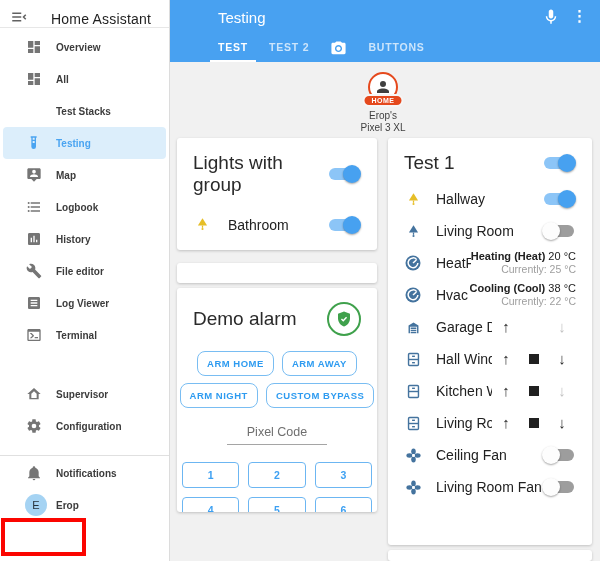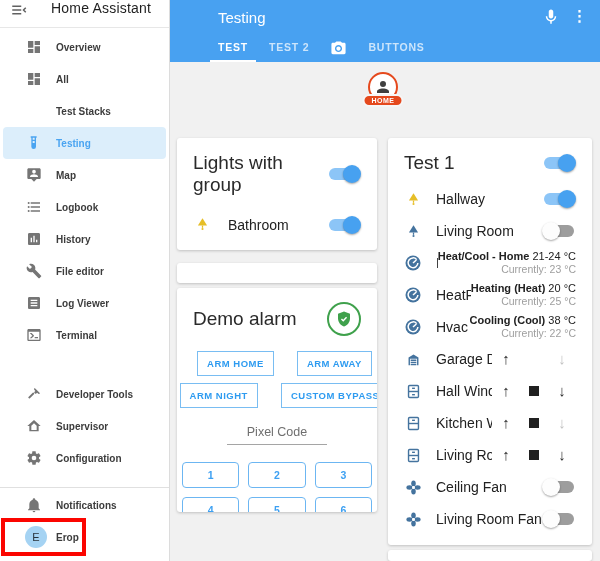--- a/index.html
+++ b/index.html
@@ -1,20 +1,20 @@
 <!DOCTYPE html>
 <html><head>
 <meta charset="utf-8">
 <style>
   * { margin:0; padding:0; box-sizing:border-box; }
   html,body { width:600px; height:561px; overflow:hidden; font-family:"Liberation Sans", sans-serif; background:#f1f1f1; }
 
   
   #sidebar { position:absolute; left:0; top:0; width:170px; height:561px; background:#fff; border-right:1px solid #dcdcdc; z-index:5; }
-  .sb-header { height:28px; display:flex; align-items:flex-start; border-bottom:1px solid #e7e7e7; }
+  .sb-header { height:28px; display:flex; align-items:flex-end; border-bottom:1px solid #e7e7e7; }
   .sb-menu { width:20px; height:20px; margin-left:9px; display:flex; align-items:center; justify-content:center; }
   .sb-title { margin-left:22px; font-size:14px; color:#1f1f1f; letter-spacing:.2px; }
   .sb-list { padding-top:3px; }
   .sb-item { display:flex; align-items:center; height:32px; padding-left:25px; cursor:pointer; }
   .sb-item .ico { width:18px; height:18px; display:flex; align-items:center; justify-content:center; flex:0 0 18px; }
   .sb-item .lbl { margin-left:13px; font-size:10px; font-weight:bold; color:#3c3c3c; white-space:nowrap; }
   .sb-item.selected { background:#dceefb; border-radius:4px; margin:0 3px; padding-left:22px; }
   .sb-item.selected .lbl { color:#4aa4f1; }
   .sb-spacer { height:27px; }
   .sb-divider { height:1px; background:#e0e0e0; margin:13px 0 1px 0; }
@@ -75,21 +75,21 @@
   .cover-ctl { display:flex; }
   .slot { width:28px; text-align:center; font-size:15px; font-weight:bold; color:#2b2b2b; line-height:18px; }
   .slot.disabled { color:#c2c2c2; }
   .stopbox { display:inline-block; width:10px; height:10px; background:#202020; }
 
   
   .alarm-badge { width:34px; height:34px; border-radius:50%; border:2px solid #3fa14c; display:flex; align-items:center; justify-content:center; }
   .arm-rows { margin-top:15px; }
   .arm-row { display:flex; justify-content:center; gap:8px; margin-top:7px; }
   .arm-row:first-child { margin-top:0; }
-  .arm-btn { background:#fff; border:1px solid #79bdf2; border-radius:0; color:#2e9bf0; font-family:"Liberation Sans",sans-serif; font-size:9.5px; font-weight:bold; letter-spacing:.5px; padding:6px 9px; cursor:pointer; white-space:nowrap;margin-left:15px; }
+  .arm-btn { background:#fff; border:1px solid #79bdf2; border-radius:8px; color:#2e9bf0; font-family:"Liberation Sans",sans-serif; font-size:9.5px; font-weight:bold; letter-spacing:.5px; padding:6px 9px; cursor:pointer; white-space:nowrap; }
   .code-input { width:100px; margin:17px auto 0 auto; text-align:center; font-size:12.5px; color:#6f6f6f; border-bottom:1px solid #a5a5a5; padding-bottom:5px; }
   .keypad { display:grid; grid-template-columns:repeat(3,1fr); column-gap:9px; row-gap:9px; margin:17px 5px 0 5px; }
   .key-btn { height:26px; background:#fff; border:1px solid #6cb6f2; border-radius:4px; color:#3da0f2; font-family:"Liberation Sans",sans-serif; font-size:10.5px; font-weight:bold; cursor:pointer; }
   .key-btn.light { border-color:#a8d4f6; }
 
   svg { display:block; }
 </style>
 </head>
 <body>
 
@@ -181,31 +181,20 @@
       <span class="ico">
           <svg width="16" height="16" viewBox="0 0 24 24">
             <path fill="#757575" d="M20 19V7H4V19H20M20 3C21.1 3 22 3.9 22 5V19C22 20.1 21.1 21 20 21H4C2.9 21 2 20.1 2 19V5C2 3.9 2.9 3 4 3H20M13 17V15H18V17H13M9.58 13L5.57 9H8.4L11.7 12.3C12.09 12.69 12.09 13.33 11.7 13.72L8.42 17H5.59L9.58 13Z"></path>
           </svg>
         </span>
       <span class="lbl">Terminal</span>
     </div>
 
     <div class="sb-spacer"></div>
 
-    <div class="sb-item">
-      <span class="ico">
-          <svg width="16" height="16" viewBox="0 0 24 24">
-            <g fill="#757575">
-              <rect x="3" y="13" width="11" height="3" rx="1" transform="rotate(-45 8 15)"></rect>
-              <path d="M13 3C11.9 4.1 11.9 5.3 13 6.4L14 7.4L12 9.4L14.6 12L16.6 10L17.6 11C18.7 12.1 19.9 12.1 21 11L15.8 5.8L13 3Z"></path>
-            </g>
-          </svg>
-        </span>
-      <span class="lbl">Developer Tools</span>
-    </div>
     <div class="sb-item">
       <span class="ico">
           <svg width="16" height="16" viewBox="0 0 24 24">
             <path fill="#757575" d="M12 3L2 12H5V20H19V12H22L12 3M12 8L16 11.5V18H8V11.5L12 8Z"></path>
           </svg>
         </span>
       <span class="lbl">Supervisor</span>
     </div>
     <div class="sb-item">
       <span class="ico">
@@ -258,20 +247,24 @@
 
   <div id="content">
 
     <div id="person">
       <div class="p-circle">
         <svg width="18" height="18" viewBox="0 0 24 24">
             <path fill="#3f3f3f" d="M12 4A4 4 0 0 1 16 8A4 4 0 0 1 12 12A4 4 0 0 1 8 8A4 4 0 0 1 12 4M12 14C16.42 14 20 15.79 20 18V20H4V18C4 15.79 7.58 14 12 14Z"></path>
           </svg>
       </div>
       <div class="p-pill">HOME</div>
+      <div class="p-name">
+        <div>Erop's</div>
+        <div>Pixel 3 XL</div>
+      </div>
     </div>
 
     <div class="card" id="lights-card">
       <div class="card-title-row">
         <span class="card-title">Lights with group</span>
         <span class="toggle on">
             <span class="track"></span>
             <span class="thumb"></span>
           </span>
       </div>
@@ -385,35 +378,20 @@
                 </g>
               </svg>
             </span>
           <span class="lbl">Living Room</span>
           <span class="toggle off">
               <span class="track"></span>
               <span class="thumb"></span>
             </span>
         </div>
 
-        <div class="row">
-          <span class="ico">
-              <svg width="18" height="18" viewBox="0 0 24 24">
-                <circle cx="12" cy="12" r="10" fill="#44739e"></circle>
-                <path d="M17 7.5 A6.5 6.5 0 1 0 18.5 12" fill="none" stroke="#fff" stroke-width="2"></path>
-                <line x1="12" y1="12" x2="16.5" y2="8" stroke="#fff" stroke-width="2"></line>
-              </svg>
-            </span>
-          <span class="lbl">Ecobee</span>
-          <span class="clim">
-            <span class="b">Heat/Cool - Home</span>
-            <span>21-24 °C</span>
-            <div class="cur">Currently: 23 °C</div>
-          </span>
-        </div>
 
         <div class="row">
           <span class="ico">
               <svg width="18" height="18" viewBox="0 0 24 24">
                 <circle cx="12" cy="12" r="10" fill="#44739e"></circle>
                 <path d="M17 7.5 A6.5 6.5 0 1 0 18.5 12" fill="none" stroke="#fff" stroke-width="2"></path>
                 <line x1="12" y1="12" x2="16.5" y2="8" stroke="#fff" stroke-width="2"></line>
               </svg>
             </span>
           <span class="lbl">HeatPump</span>

